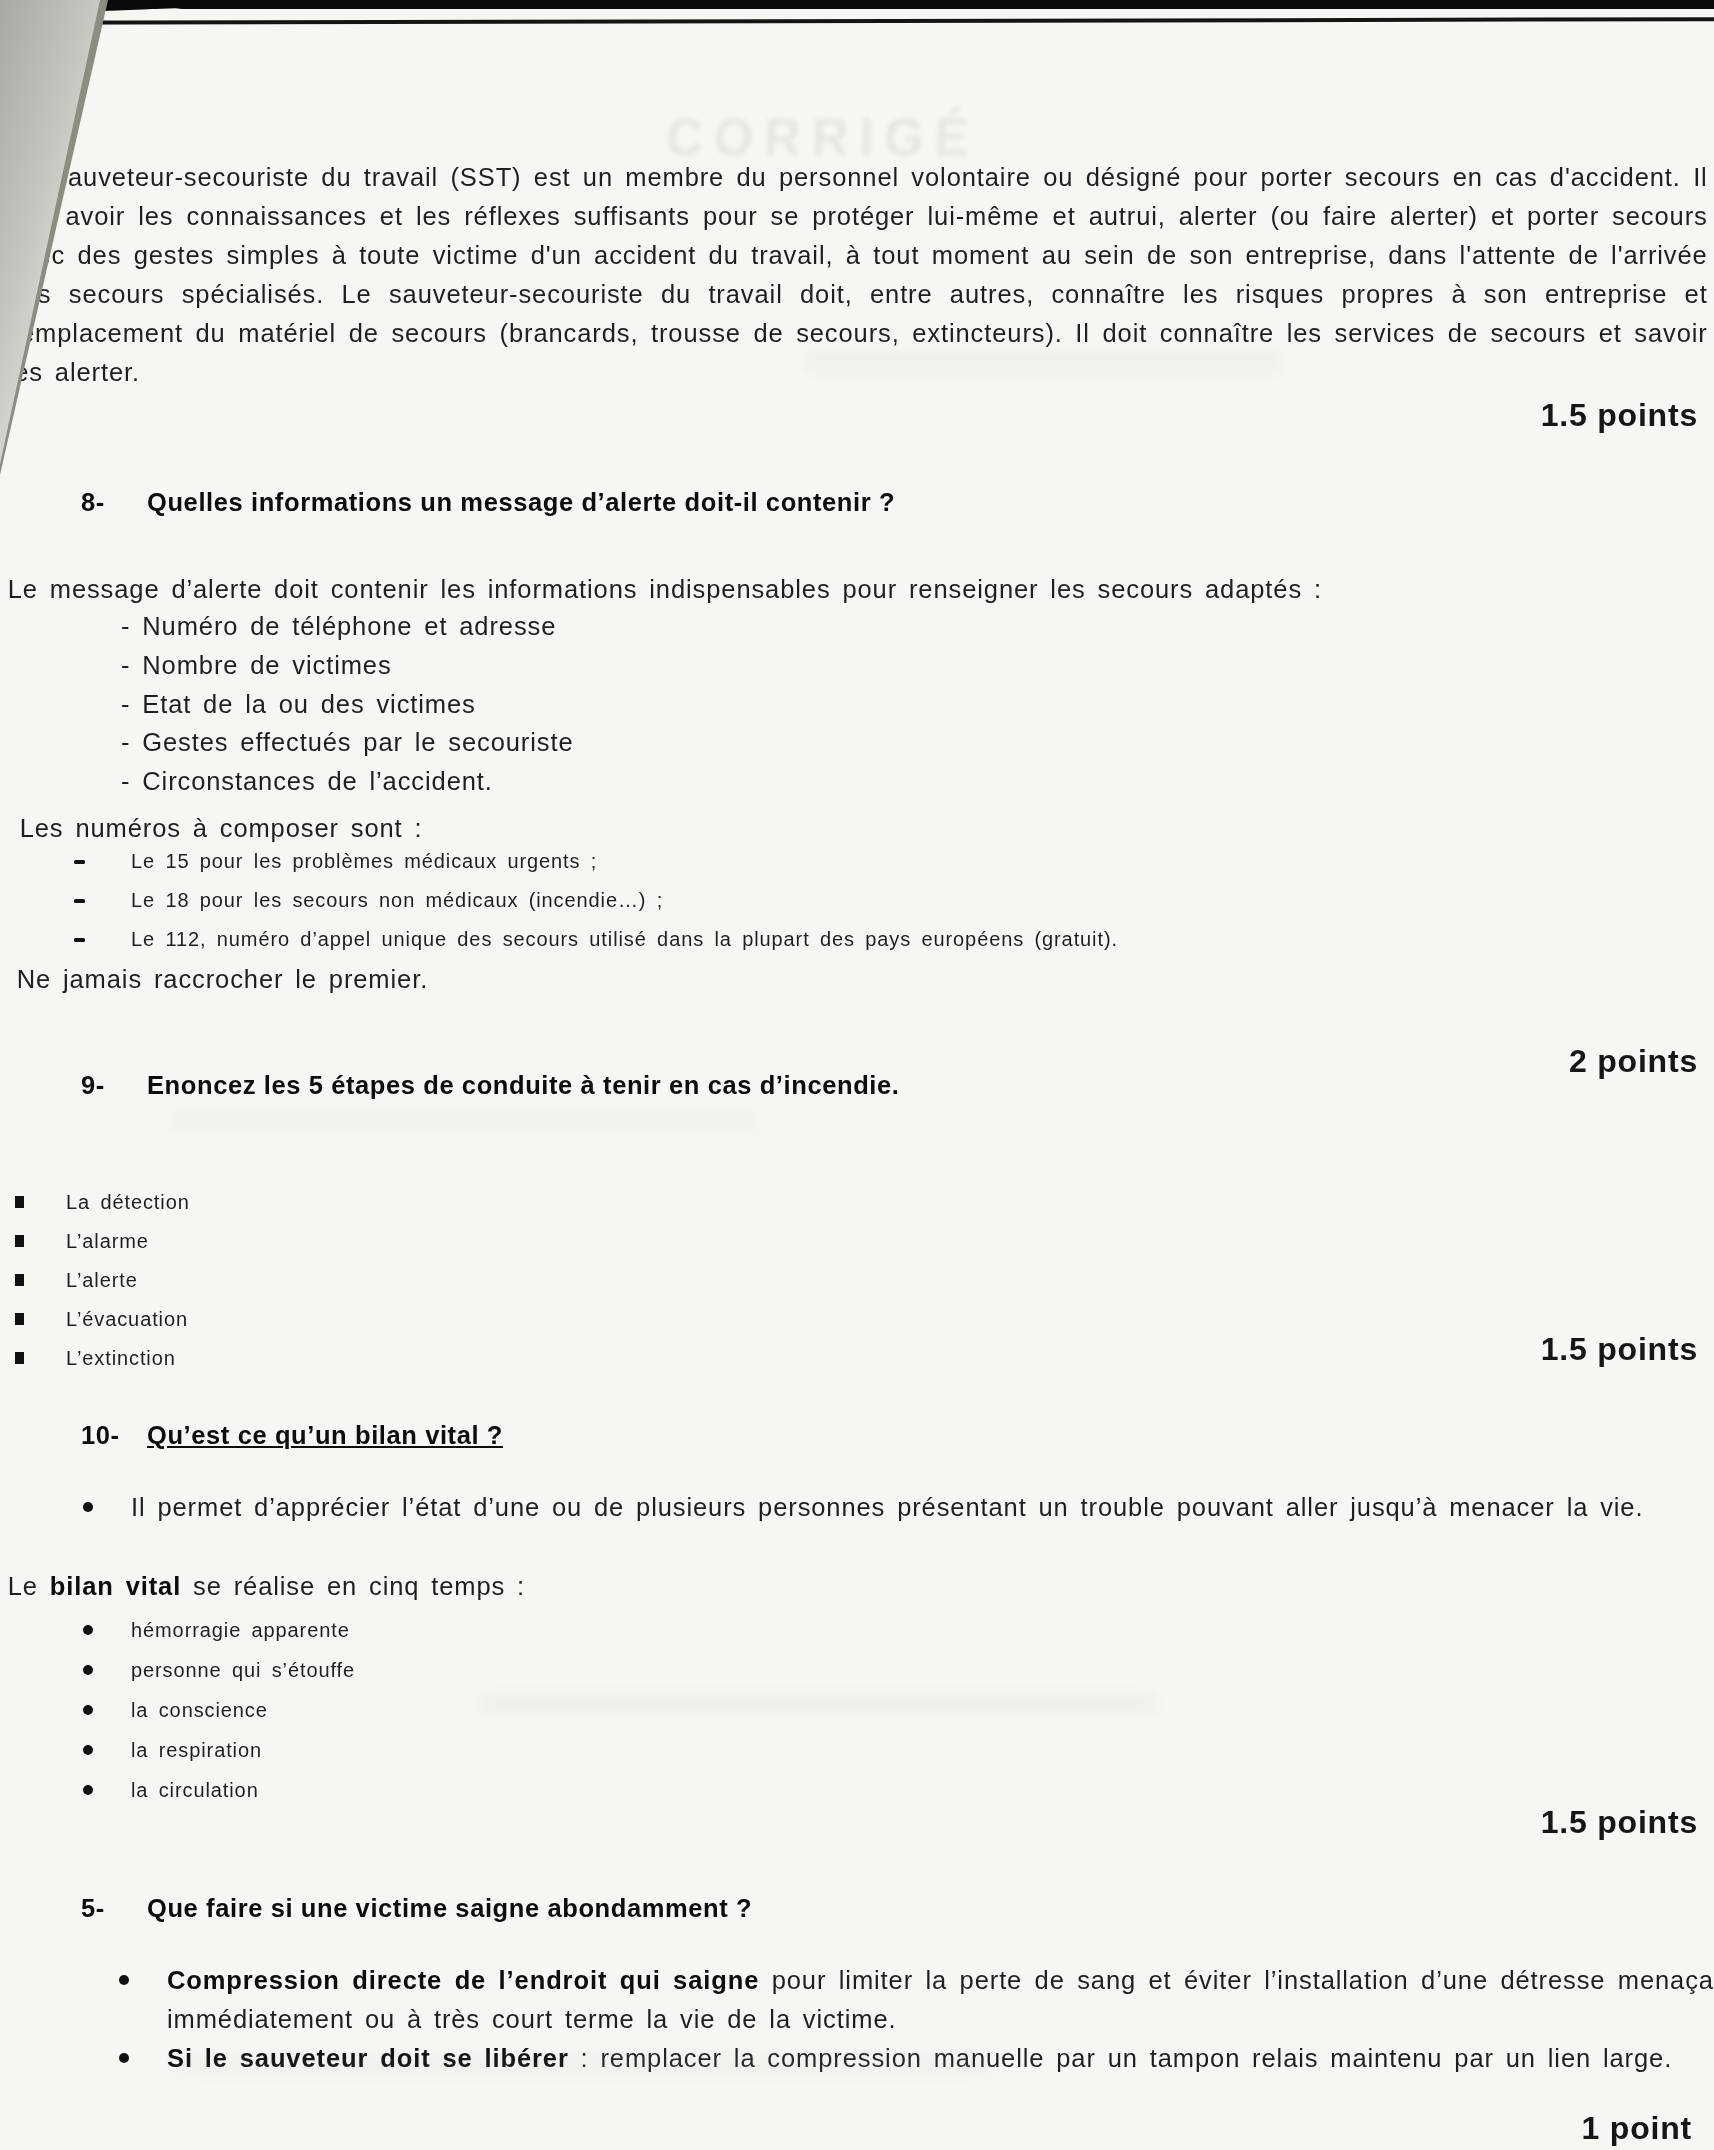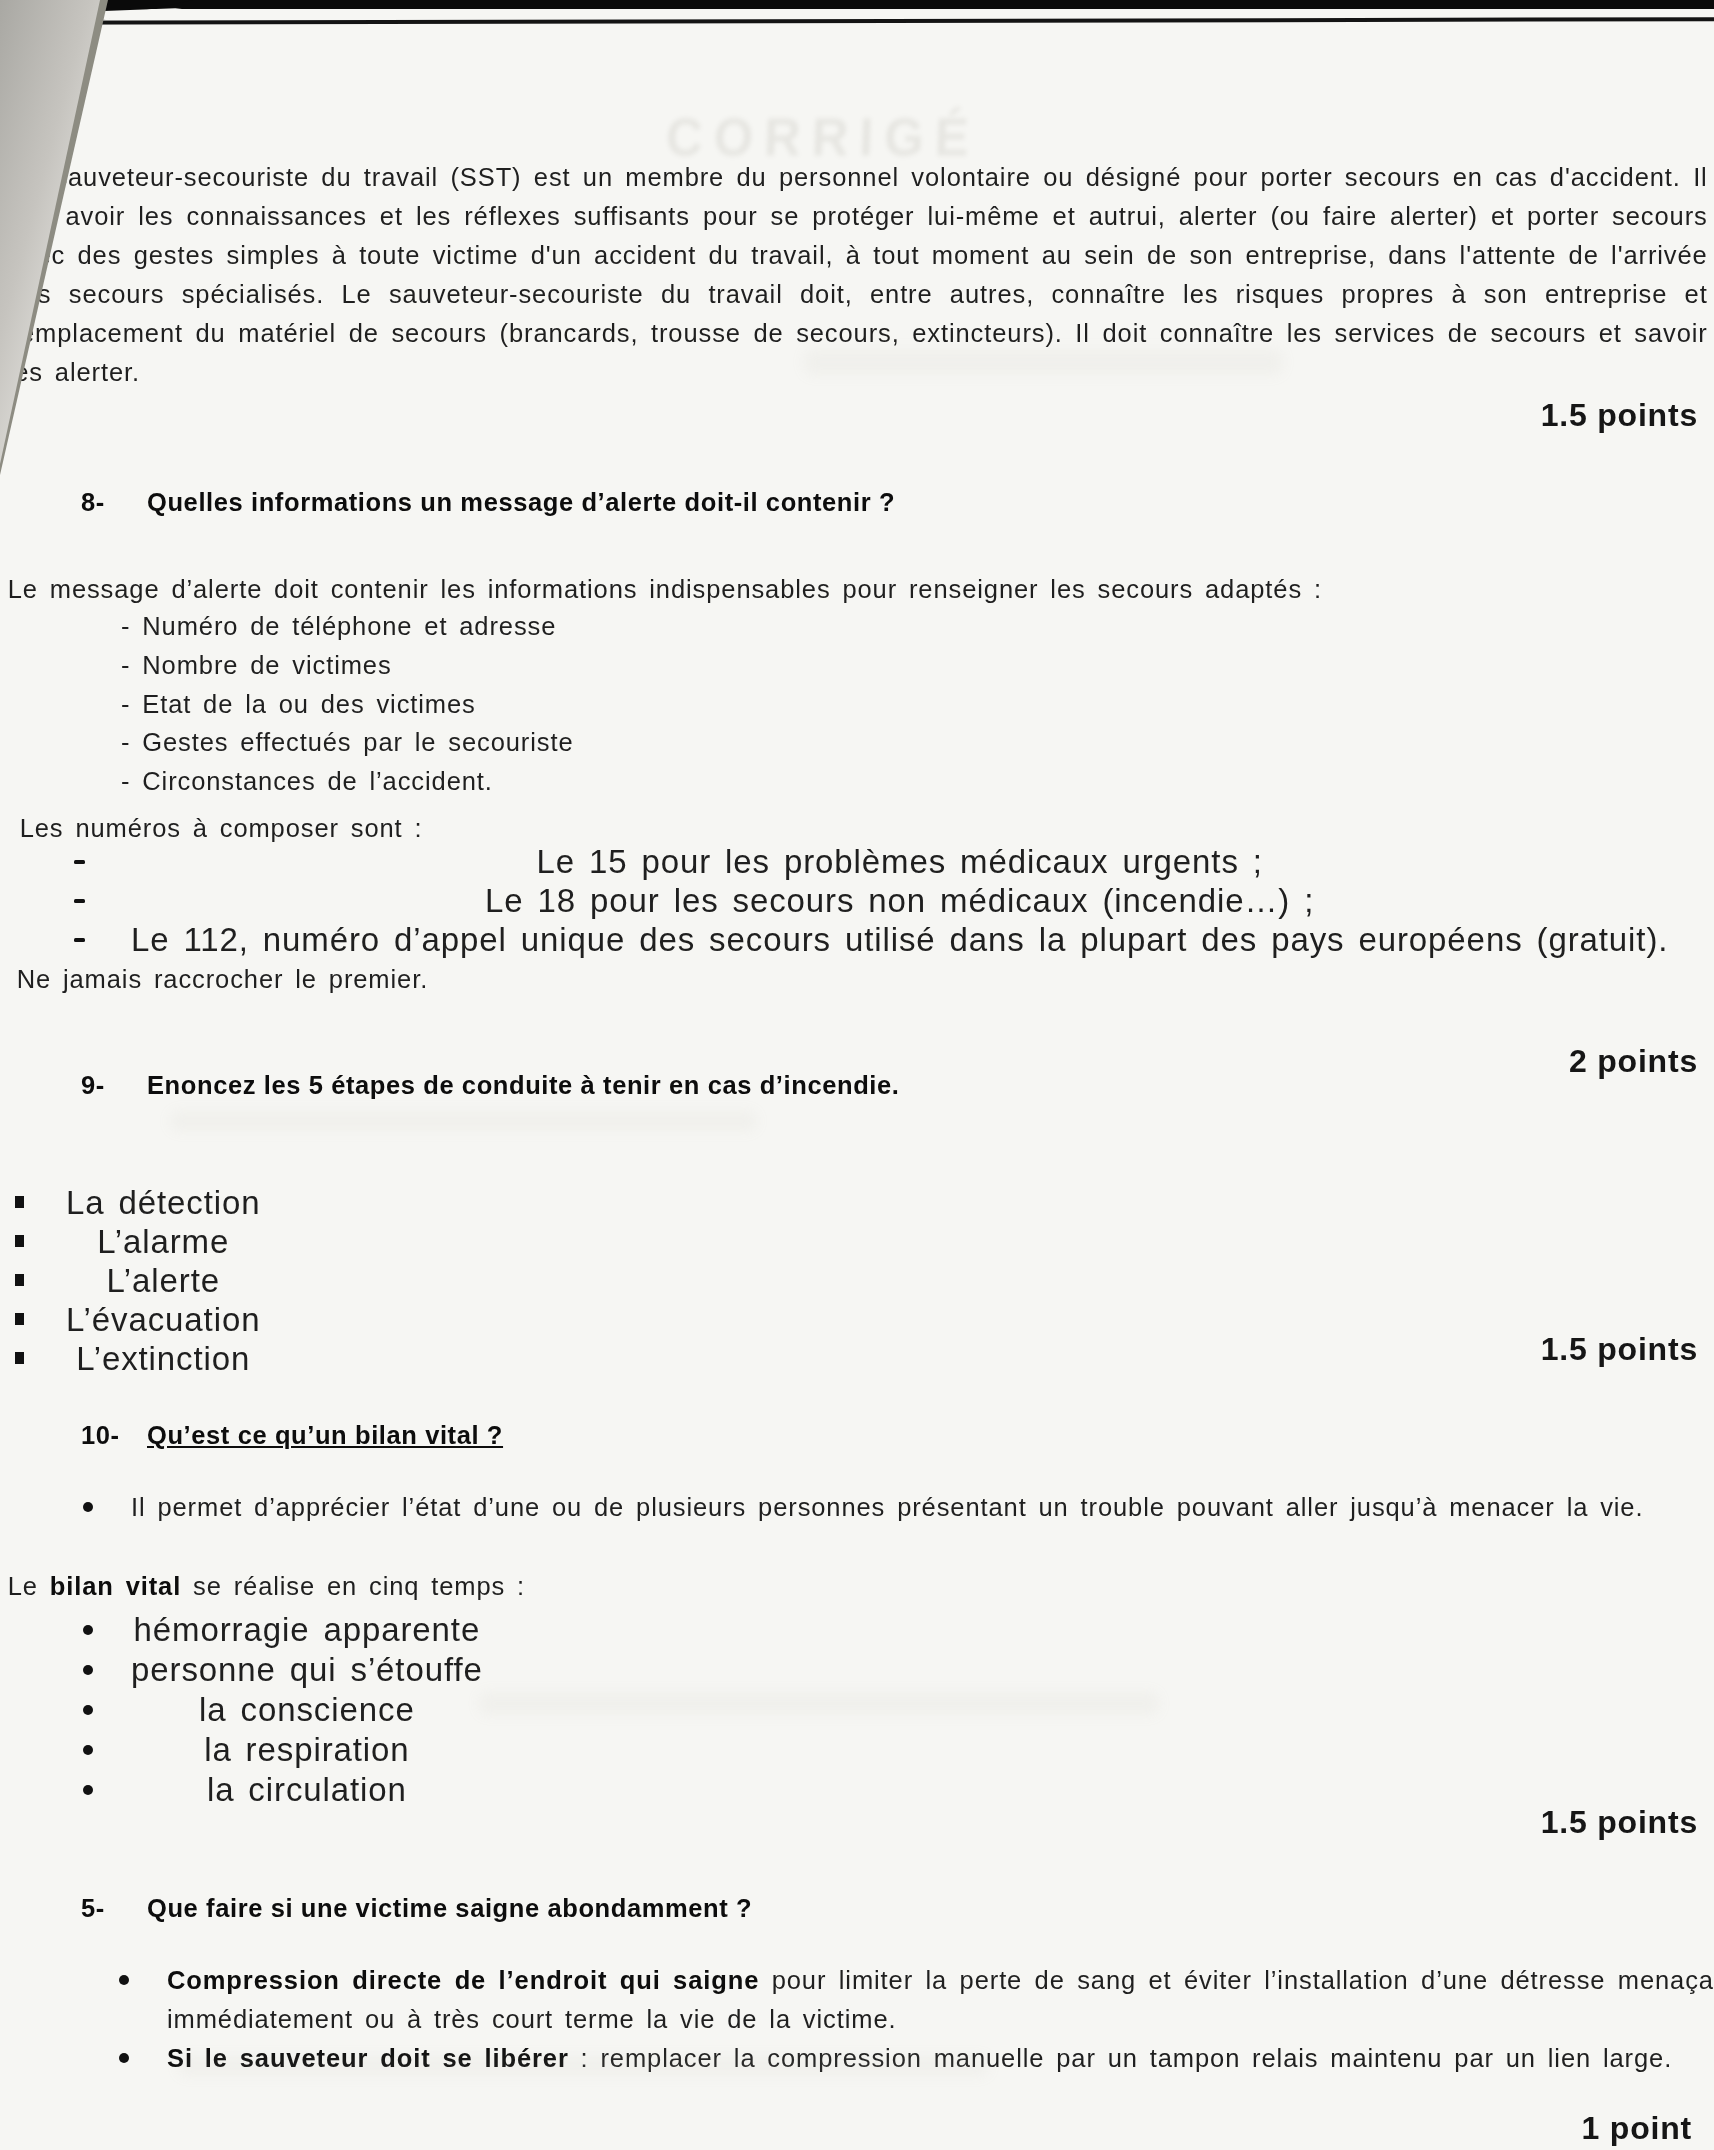--- a/index.html
+++ b/index.html
@@ -12,21 +12,21 @@
   .t{position:absolute;font-size:25.5px;line-height:39px;letter-spacing:0.9px;word-spacing:3.9px;white-space:nowrap;}
   .intro{
     left:7.7px;top:158px;width:1700px;
     text-align:justify;text-align-last:left;
     white-space:normal;
   }
   .points{position:absolute;right:17px;font-size:32px;line-height:34px;letter-spacing:0.8px;color:#161616;text-align:left;font-weight:bold;}
   .qhead{position:absolute;left:81px;font-size:25.5px;line-height:39px;font-weight:bold;letter-spacing:0.6px;color:#0d0d0d;white-space:nowrap;}
   .qnum{display:inline-block;min-width:66px;}
   .list{position:absolute;}
-  .row{position:relative;height:39px;line-height:39px;font-size:33px;letter-spacing:0.9px;word-spacing:3.9px;white-space:nowrap;text-align:center;}
+  .row{position:relative;height:39px;line-height:39px;font-size:20px;letter-spacing:0.9px;word-spacing:3.9px;white-space:nowrap;}
   .row52{height:40px;line-height:40px;}
   .dot{position:absolute;left:-48px;top:14.7px;width:10px;height:10px;background:#111;border-radius:50%;}
   .sq{position:absolute;left:-51px;top:13px;width:8.5px;height:12.4px;background:#111;}
   .dashm{position:absolute;left:-57px;top:18px;width:10.8px;height:3.9px;background:#111;border-radius:1.5px;}
   .bpar{position:relative;font-size:25.5px;line-height:39px;letter-spacing:0.9px;word-spacing:3.9px;text-align:justify;text-align-last:left;}
   .b{font-weight:bold;color:#0d0d0d;}
   
   .top-bar1{position:absolute;top:0;left:0;width:100%;height:9.3px;background:#0a0a0a;z-index:6;}
   .top-wedge-black{position:absolute;top:0;left:0;width:193px;height:42px;background:#0a0a0a;clip-path:polygon(0 0,100% 0,0 100%);z-index:6;}
   .top-wedge-white{position:absolute;top:6.2px;left:0;width:182px;height:29px;background:#f6f6f3;clip-path:polygon(0 30%,100% 6%,0 100%);z-index:7;}

